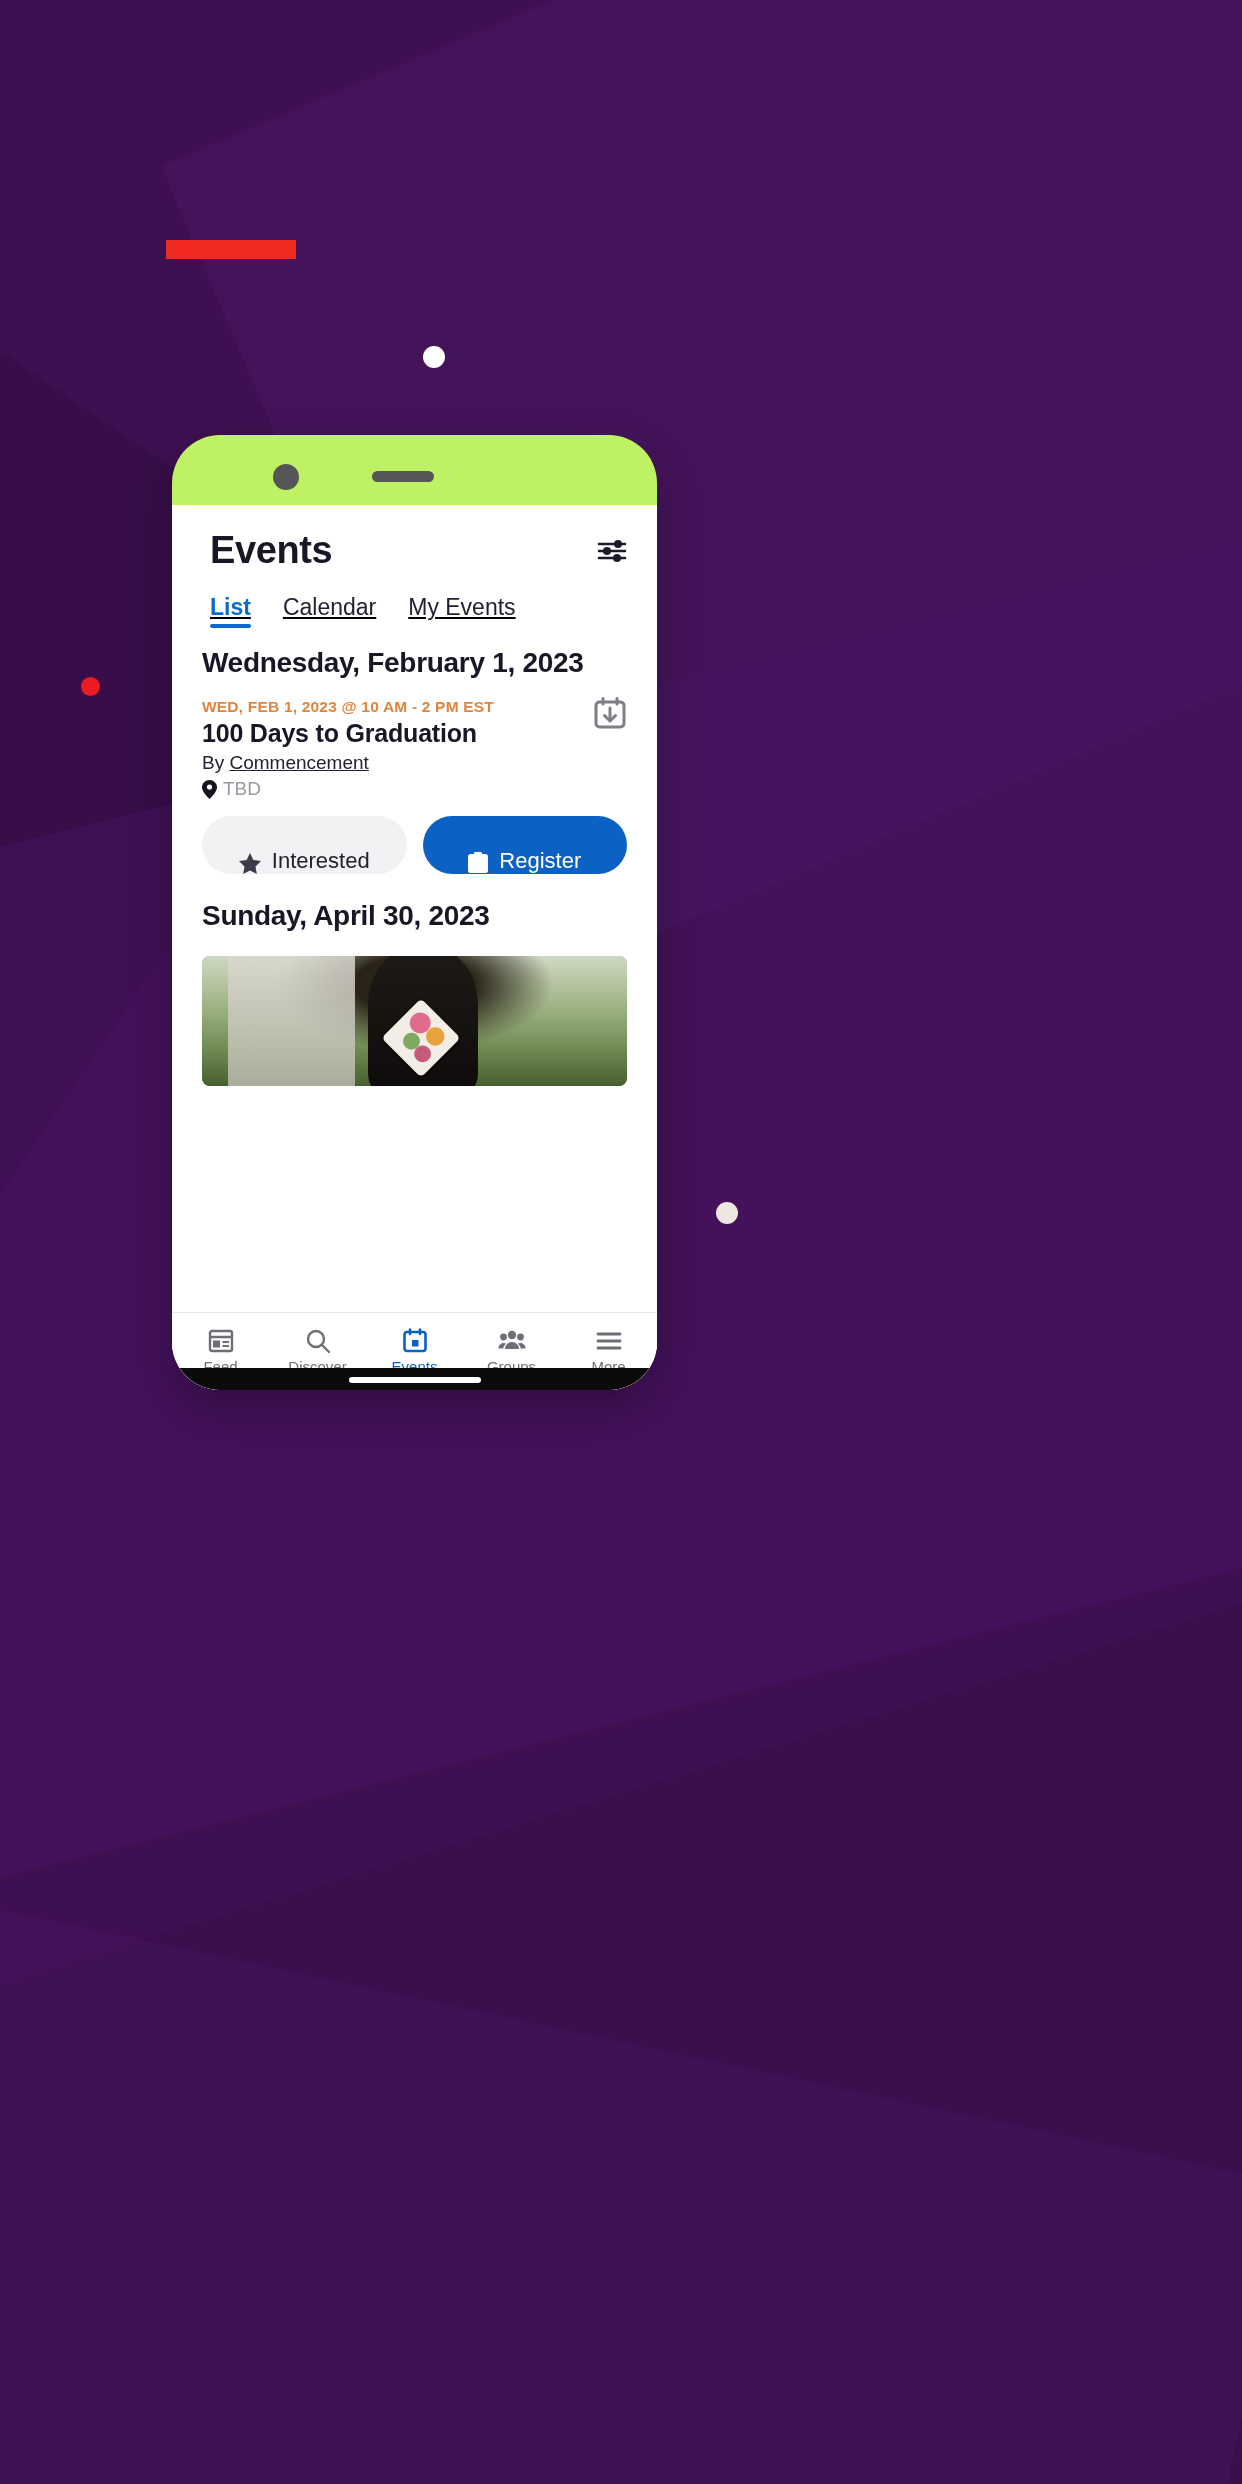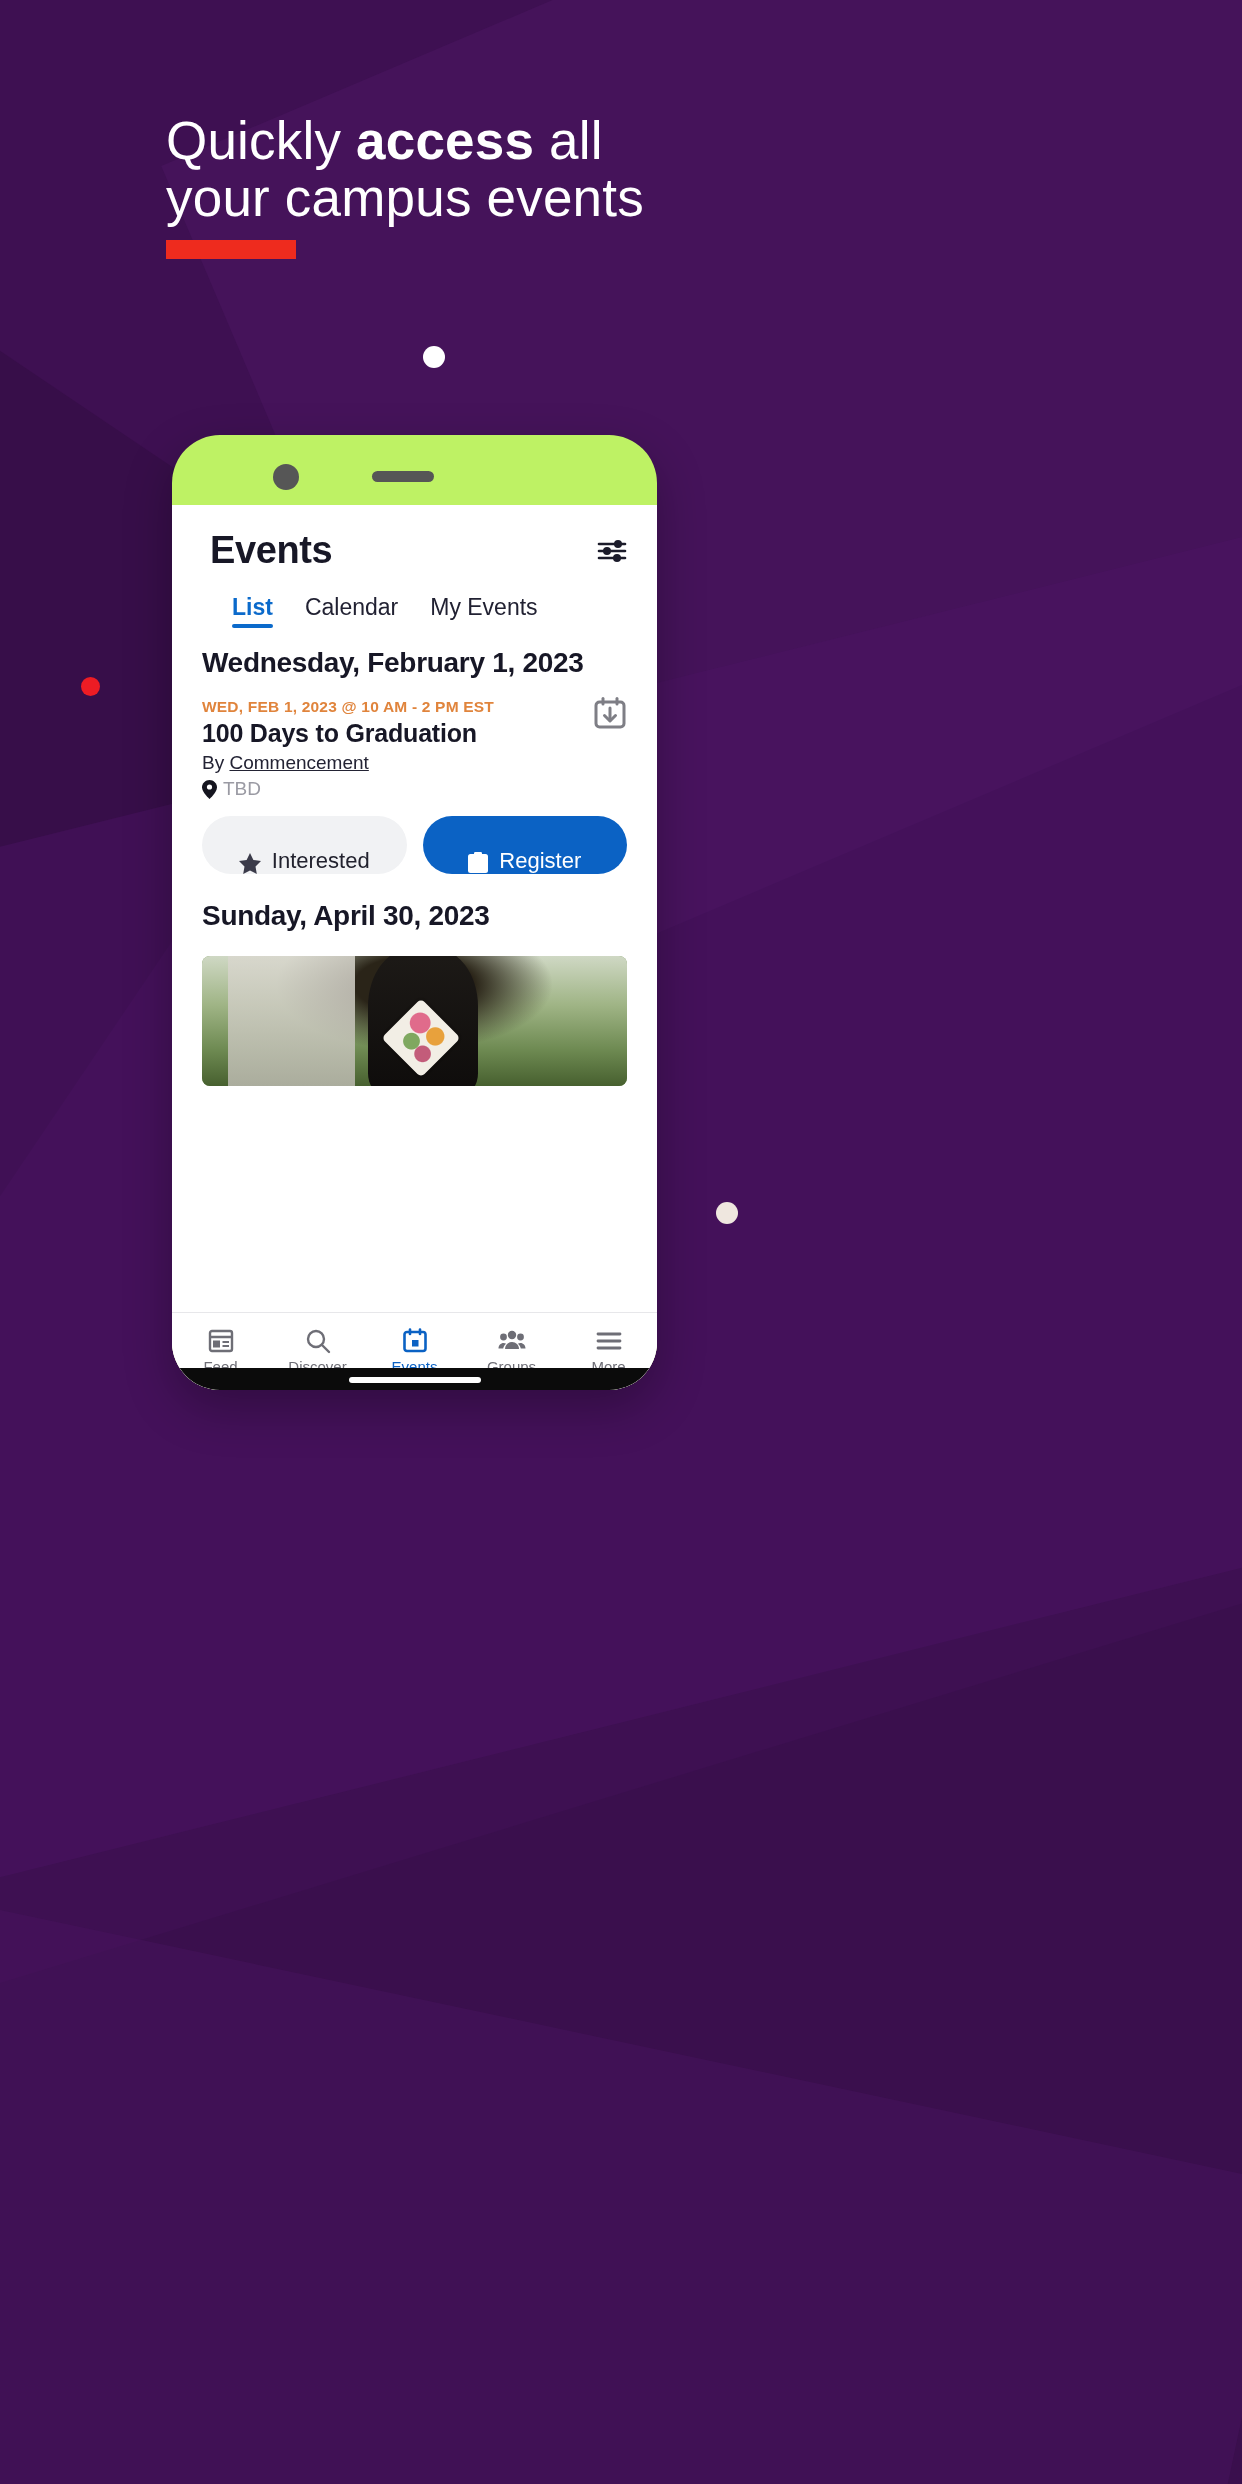--- a/index.html
+++ b/index.html
@@ -151,22 +151,23 @@
   }
   .filter-btn {
     width: 42px; height: 42px;
     display: flex; align-items: center; justify-content: center;
   }
 
   
   .tabs {
     display: flex;
     gap: 32px;
-    padding: 22px 38px 0 60px;
+    padding: 22px 38px 0 38px;
     align-items: flex-end;
+    text-decoration: underline;
   }
   .tab {
     font-size: 23px;
     color: #212132;
     padding-bottom: 7px;
     position: relative;
     white-space: nowrap;
   }
   .tab.active {
     color: #0B6ACB;
@@ -382,24 +383,20 @@
 <body>
 
 <div class="stage">
 
   <div class="facet facet-top-right"></div>
   <div class="facet facet-left"></div>
   <div class="facet facet-mid"></div>
   <div class="facet facet-bottom"></div>
   <div class="facet facet-bottom-2"></div>
 
-  <div class="headline">
-    <span>Quickly </span><b>access</b><span> all</span><br>
-    <span>your campus events</span>
-  </div>
   <div class="headline-rule"></div>
 
   <div class="dot dot-white-lg"></div>
   <div class="dot dot-red"></div>
   <div class="dot dot-cream"></div>
 
   <div class="peek"></div>
 
   <div class="phone">
 

